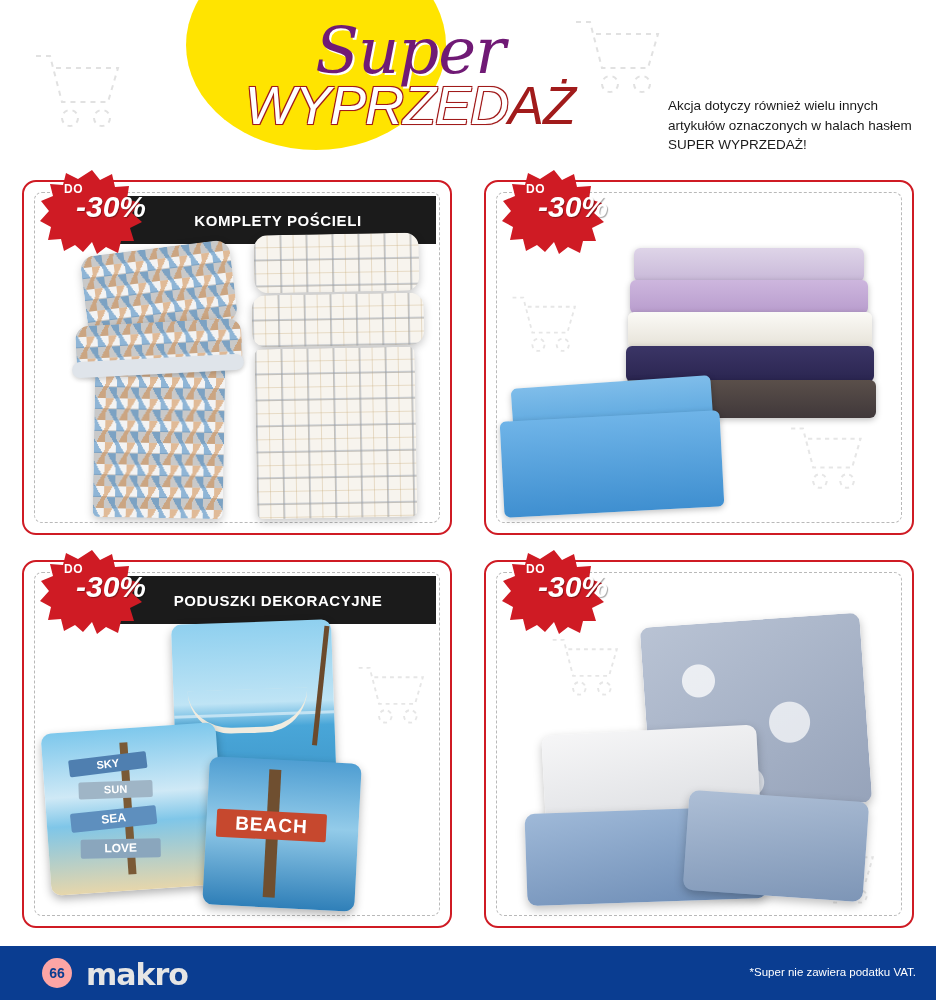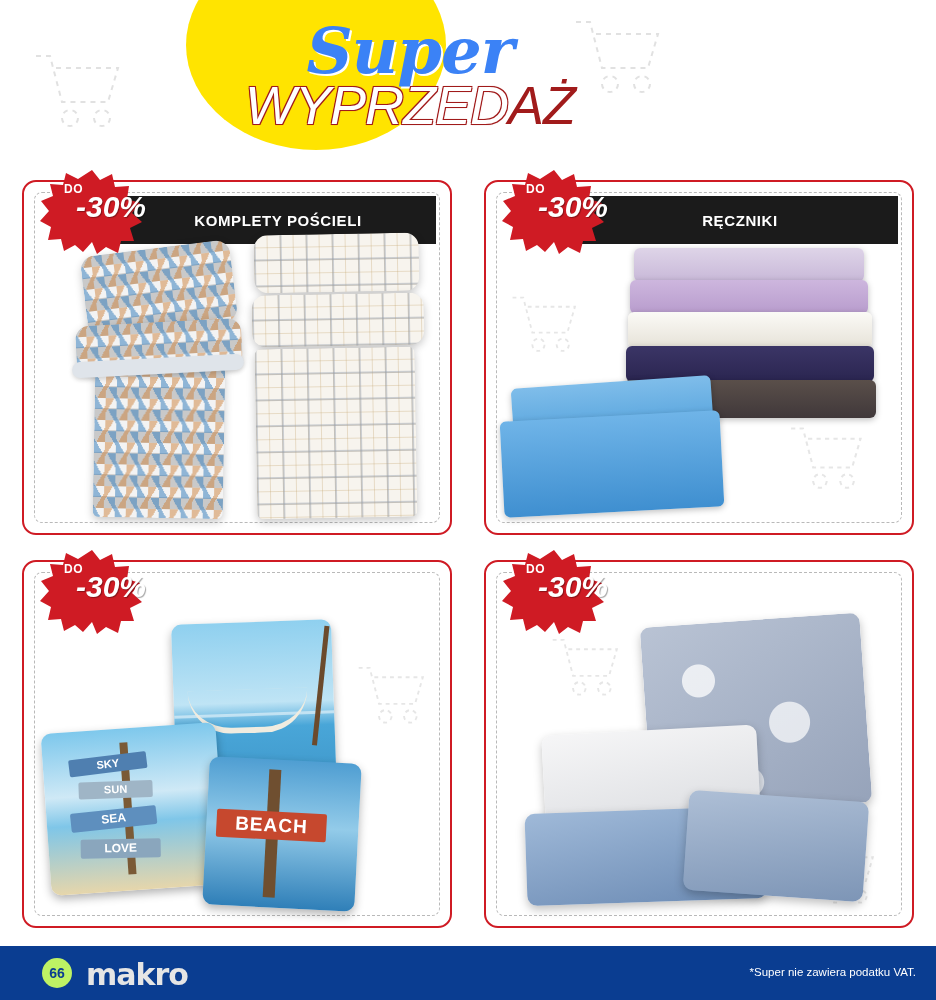--- a/index.html
+++ b/index.html
@@ -16,22 +16,22 @@
     position: absolute; left: 186px; top: -60px;
     width: 260px; height: 210px; border-radius: 50%;
     background: #ffe400;
   }
   .hdr-title {
     position: absolute; left: 200px; top: 22px; width: 420px;
     text-align: center; line-height: 0.92;
   }
   .hdr-super {
     font-family: "DejaVu Serif", serif;
-    font-style: italic; font-weight: bold;
-    font-size: 64px; color: #3b82f6;
+    font-style: italic; font-weight: normal;
+    font-size: 64px; color: #701a75;
     letter-spacing: -1px;
     text-shadow: 2px 2px 0 #fff;
   }
   .hdr-wyprz {
     font-family: "Liberation Sans", sans-serif;
     font-weight: normal; font-style: italic;
     font-size: 54px; color: #a11b1b;
     letter-spacing: -1px;
     white-space: nowrap;
   }
@@ -116,21 +116,21 @@
   
   .blanket { border-radius: 10px; box-shadow: 0 4px 10px rgba(0,0,0,.25); position: absolute; }
 
   
   .footer {
     position: absolute; left: 0; bottom: 0; width: 936px; height: 54px;
     background: #0a3d91;
   }
   .pagenum {
     position: absolute; left: 42px; top: 12px; width: 30px; height: 30px;
-    border-radius: 50%; background: #bef264; color: #0a3d91;
+    border-radius: 50%; background: #fca5a5; color: #0a3d91;
     display: flex; align-items: center; justify-content: center;
     font-size: 14px; font-weight: bold;
   }
   .logo {
     position: absolute; left: 86px; top: 11px;
     color: #e5e5e5; font-size: 30px; font-weight: bold; letter-spacing: -1px;
     font-family: "DejaVu Sans", sans-serif;
   }
   .vatnote {
     position: absolute; right: 20px; top: 20px;
@@ -144,20 +144,21 @@
 
   <div class="hdr-badge"></div>
 
   <div class="hdr-title">
     <div class="hdr-super">Super</div>
     <div class="hdr-wyprz">
       <span class="w-white">WYPRZED</span><span>A</span><span>Ż</span>
     </div>
   </div>
 
+  <div class="hdr-note">Akcja dotyczy również wielu innych artykułów oznaczonych w halach hasłem SUPER WYPRZEDAŻ!</div>
 
   <div class="cart" style="left:30px; top:46px;">
     <svg width="92" height="92" viewBox="0 0 92 92">
       <path d="M6 10 L20 10 L32 56 L78 56 L88 22 L26 22" fill="none" stroke="#c9c9c9" stroke-width="2" stroke-dasharray="5 5"></path>
       <circle cx="40" cy="72" r="8" fill="none" stroke="#c9c9c9" stroke-width="2" stroke-dasharray="5 5"></circle>
       <circle cx="72" cy="72" r="8" fill="none" stroke="#c9c9c9" stroke-width="2" stroke-dasharray="5 5"></circle>
     </svg>
   </div>
   <div class="cart" style="left:570px; top:12px;">
     <svg width="92" height="92" viewBox="0 0 92 92">
@@ -191,21 +192,20 @@
       <div class="obj pillow patt-cube" style="left:60px; top:18px; width:150px; height:82px; transform:rotate(-7deg);"></div>
       <div class="obj pillow patt-cube" style="left:52px; top:92px; width:166px; height:48px; transform:rotate(-3deg);"></div>
       <div class="obj pillow patt-cube" style="left:70px; top:136px; width:130px; height:152px; border-radius:6px; transform:rotate(1deg);"></div>
       <div class="obj" style="left:48px; top:128px; width:172px; height:16px; background:#dfe4ea; border-radius:8px; transform:rotate(-3deg); box-shadow:0 2px 4px rgba(0,0,0,.15);"></div>
     </div>
   </div>
 
   <div class="panel" style="left:484px; top:180px; width:430px; height:355px;">
     <div class="panel-inner"></div>
 
-    <div class="panel-title">RĘCZNIKI</div>
 
     <div class="disc">
       <div class="starwrap">
         <svg width="108" height="86" viewBox="0 0 108 86">
           <path d="M54 2 L62 12 L74 6 L77 19 L91 18 L89 31 L102 35 L94 45 L104 54 L92 60 L96 73 L83 73 L80 85 L68 79 L59 86 L54 74 L45 84 L37 77 L26 83 L23 71 L10 72 L13 59 L2 53 L11 43 L3 33 L15 28 L12 16 L25 17 L28 5 L40 11 Z" fill="#cf1b24"></path>
         </svg>
       </div>
       <div class="do">DO</div>
       <div class="val">-30%</div>
     </div>
@@ -233,20 +233,21 @@
       <div class="obj towel" style="left:138px; top:150px; width:252px; height:38px; background:linear-gradient(180deg,#5a4f4a,#40383a);"></div>
 
       <div class="obj towel" style="left:26px; top:152px; width:200px; height:46px; background:linear-gradient(180deg,#7fbdea,#5aa6de); transform:rotate(-4deg);"></div>
       <div class="obj towel" style="left:16px; top:186px; width:220px; height:96px; background:linear-gradient(180deg,#6fb4e8,#3f8fd0); transform:rotate(-3deg);"></div>
     </div>
   </div>
 
   <div class="panel" style="left:22px; top:560px; width:430px; height:368px;">
     <div class="panel-inner"></div>
 
+    <div class="panel-title">PODUSZKI DEKORACYJNE</div>
 
     <div class="disc">
       <div class="starwrap">
         <svg width="108" height="86" viewBox="0 0 108 86">
           <path d="M54 2 L62 12 L74 6 L77 19 L91 18 L89 31 L102 35 L94 45 L104 54 L92 60 L96 73 L83 73 L80 85 L68 79 L59 86 L54 74 L45 84 L37 77 L26 83 L23 71 L10 72 L13 59 L2 53 L11 43 L3 33 L15 28 L12 16 L25 17 L28 5 L40 11 Z" fill="#cf1b24"></path>
         </svg>
       </div>
       <div class="do">DO</div>
       <div class="val">-30%</div>
     </div>

